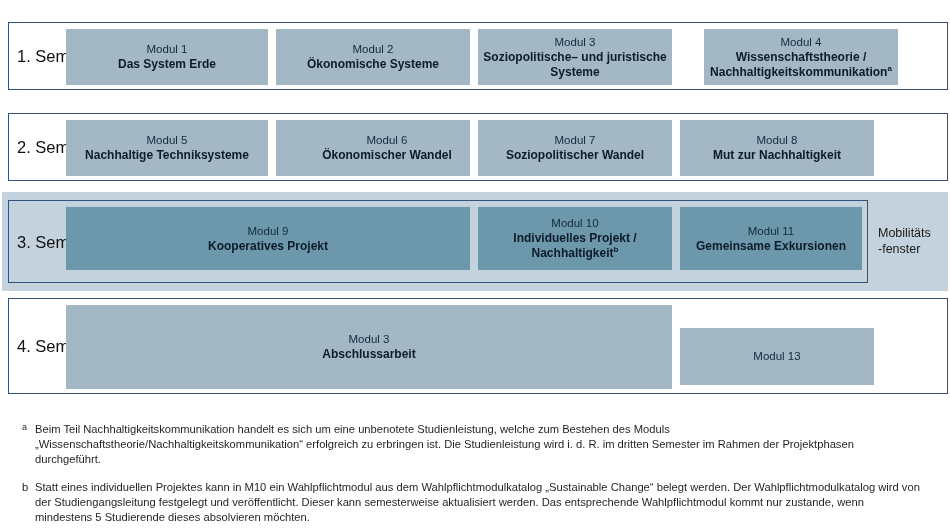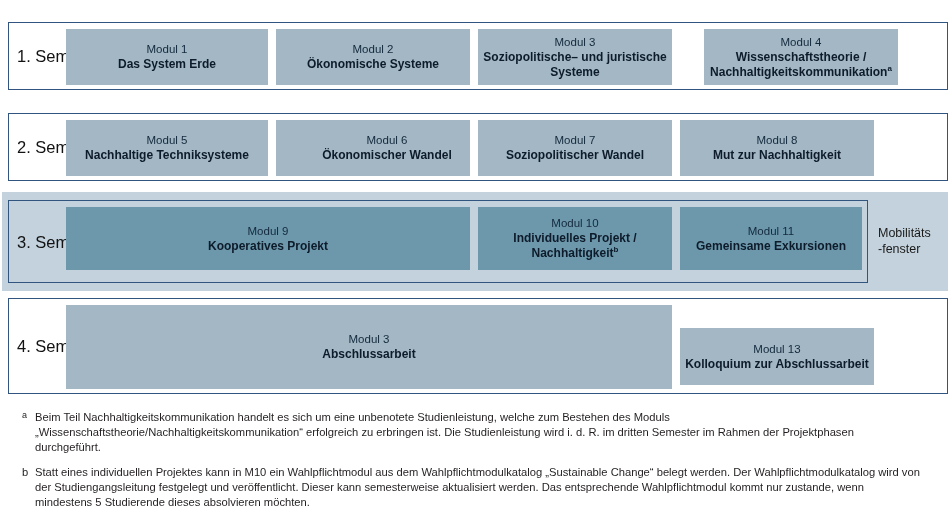--- a/index.html
+++ b/index.html
@@ -116,20 +116,21 @@
     position: absolute;
     left: 0;
     top: 0;
   }
   .footnote .marker.sup {
     top: -2px;
     font-size: 9px;
   }
   .footnote .fn-text {
     display: block;
+    margin-top: 12px;
   }
 </style>
 </head>
 <body>
 
 <div id="curriculum">
 
   <div class="mobility-band"></div>
   <div class="mobility-label">
     <div>Mobilitäts</div>
@@ -206,21 +207,20 @@
   <div class="sem-row" style="left:8px; top:298px; width:940px; height:96px;">
     <div class="sem-label">4. Sem.</div>
 
     <div class="module" style="left:57px; top:6px; width:606px; height:84px;">
       <div class="m-num">Modul 3</div>
       <div class="m-title">Abschlussarbeit</div>
     </div>
 
     <div class="module" style="left:671px; top:29px; width:194px; height:57px;text-align:center;">
       <div class="m-num">Modul 13</div>
-      <div class="m-title">Kolloquium zur Abschlussarbeit</div>
     </div>
   </div>
 
   <div class="footnotes">
     <div class="footnote">
       <span class="marker sup">a</span>
       <span class="fn-text">Beim Teil Nachhaltigkeitskommunikation handelt es sich um eine unbenotete Studienleistung, welche zum Bestehen des Moduls „Wissenschaftstheorie/Nachhaltigkeitskommunikation“ erfolgreich zu erbringen ist. Die Studienleistung wird i. d. R. im dritten Semester im Rahmen der Projektphasen durchgeführt.</span>
     </div>
     <div class="footnote">
       <span class="marker">b</span>

